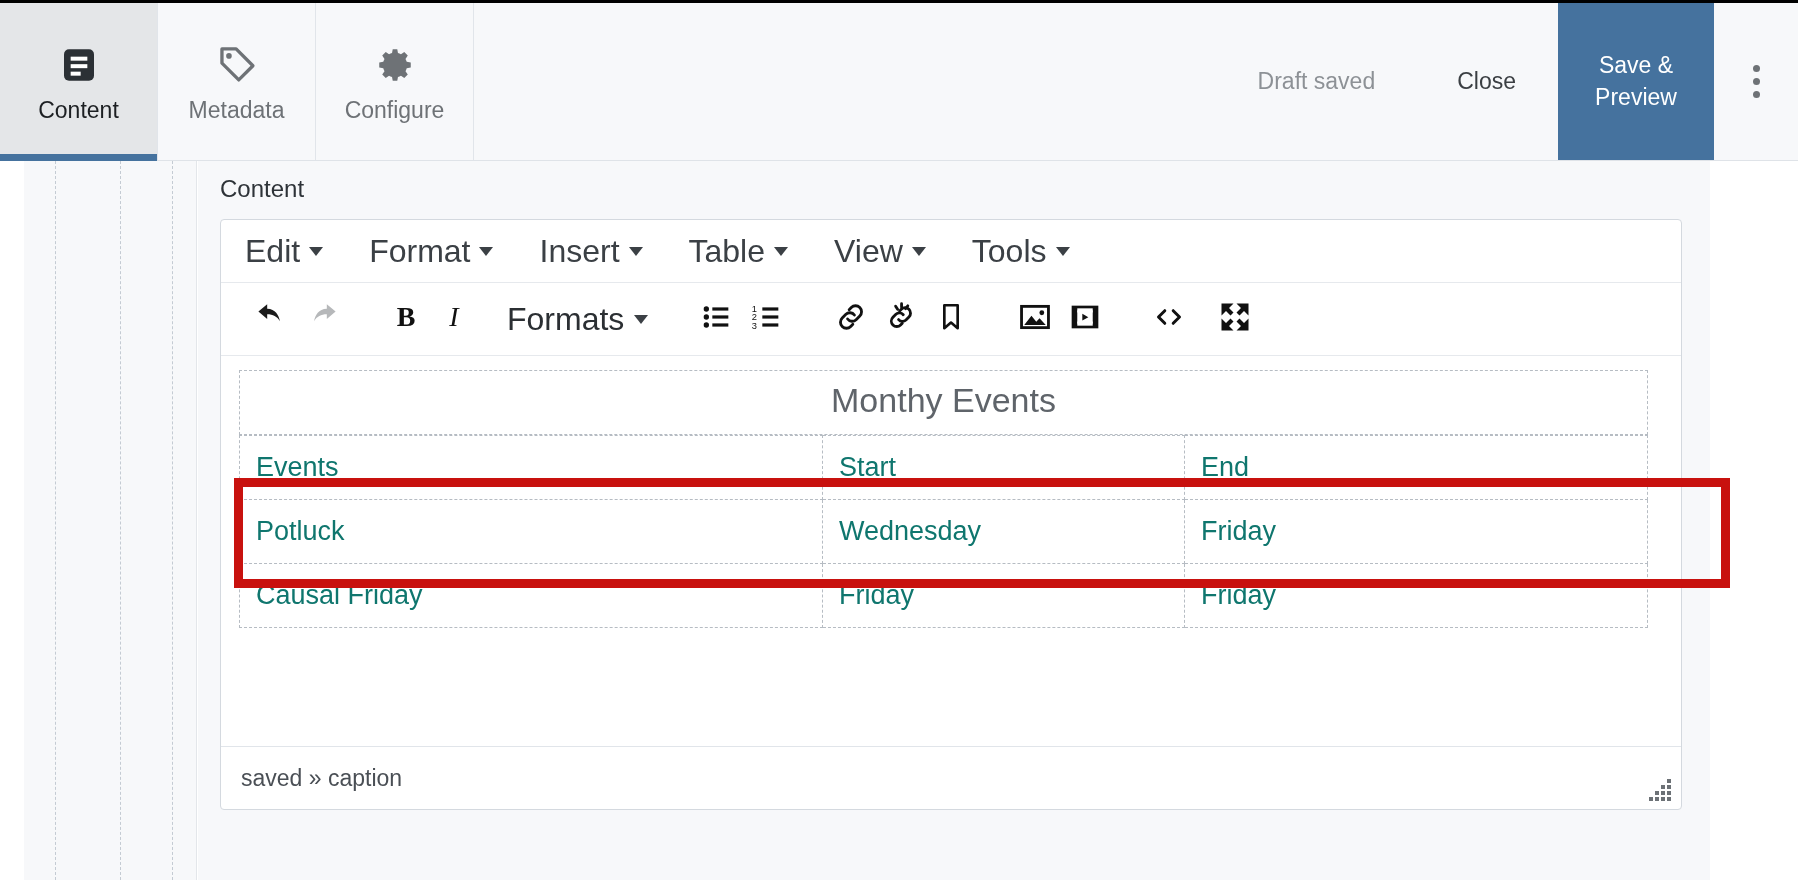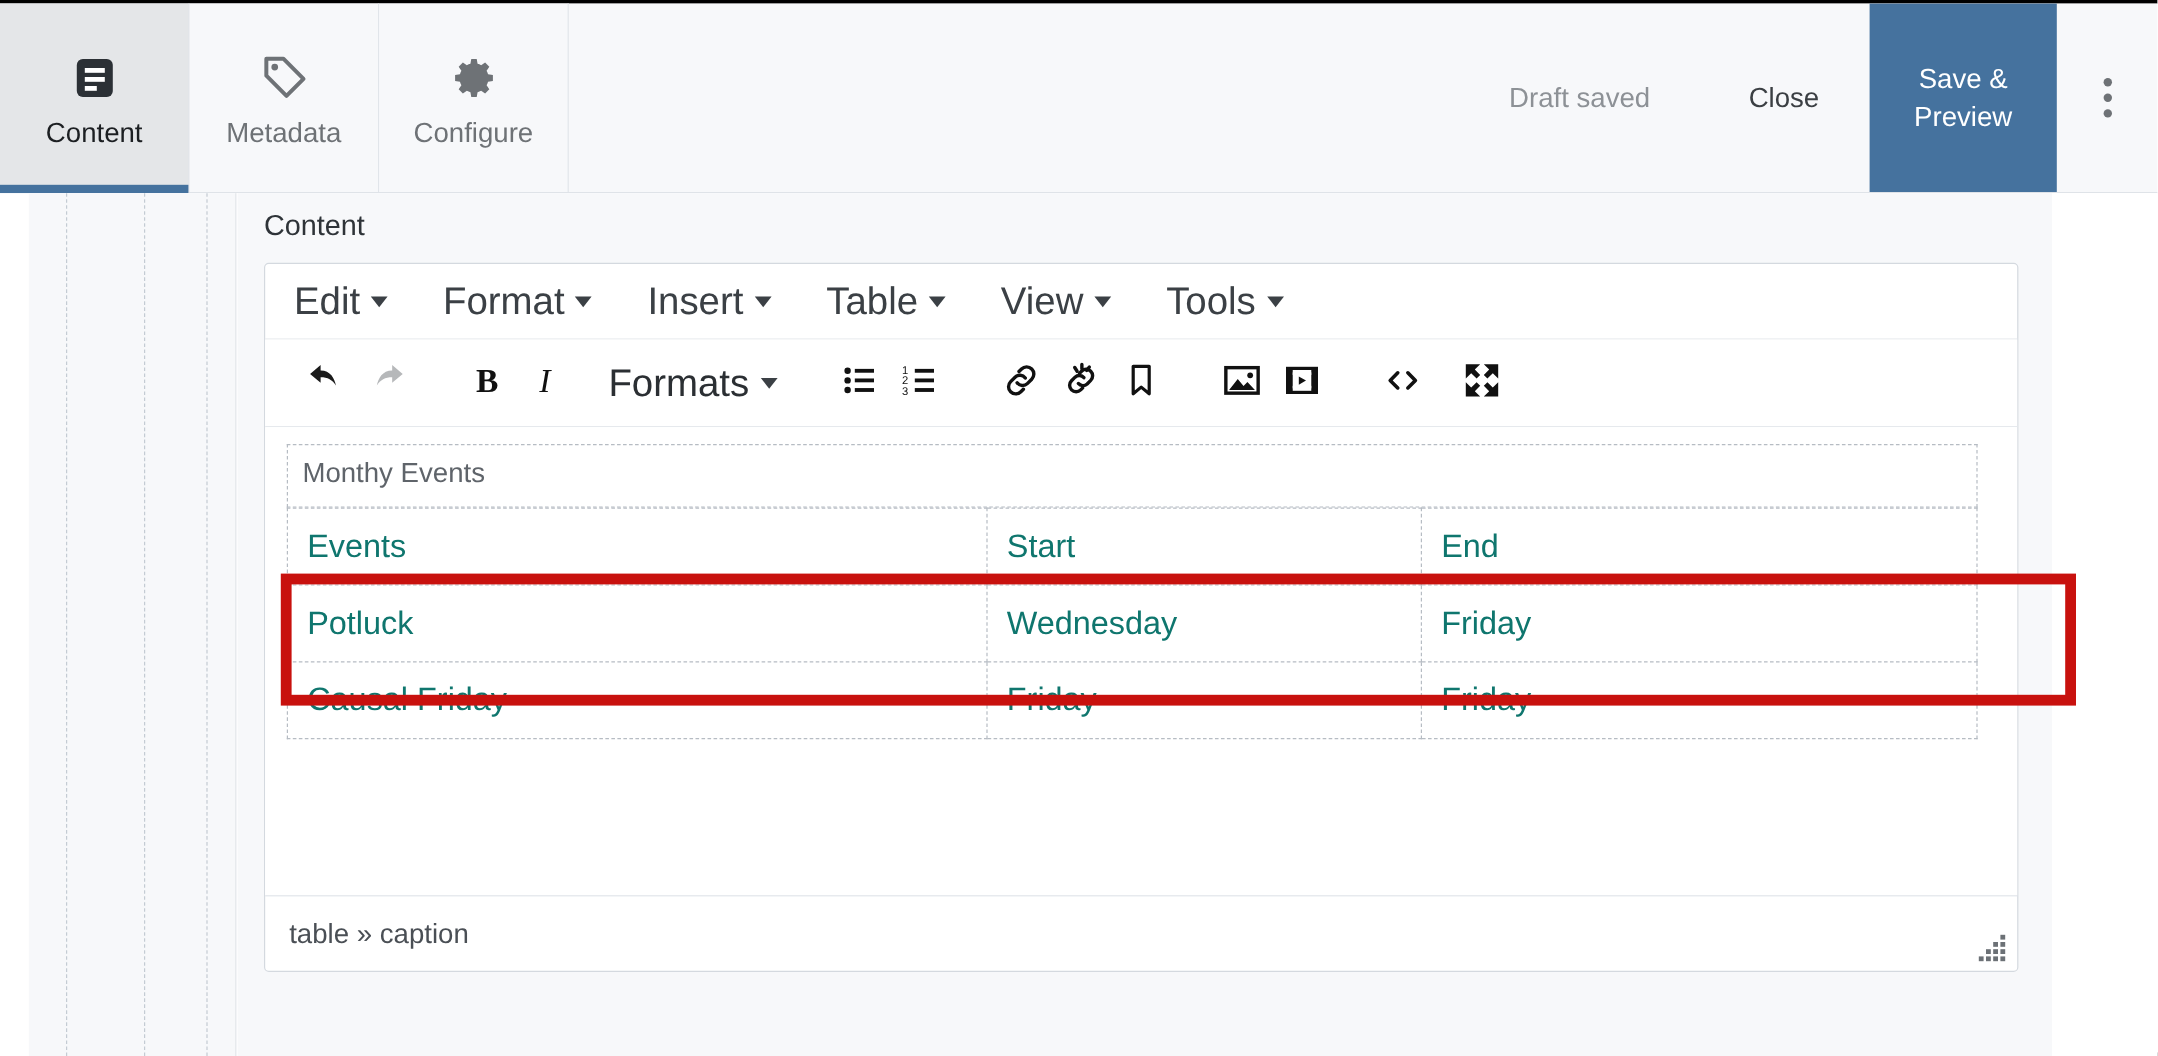--- a/index.html
+++ b/index.html
@@ -213,24 +213,24 @@
     padding: 14px 18px 0 18px;
     background: #fff;
   }
 
   .tbl {
     width: 1408px;
     border-collapse: collapse;
     table-layout: fixed;
   }
   .tbl caption {
-    text-align: left;
+    text-align: center;
     border: 1px dashed #b6bcc3;
     padding: 10px 12px 14px 12px;
-    font-size: 23px;
+    font-size: 34px;
     color: #5f646a;
   }
   .tbl td {
     border: 1px dashed #b6bcc3;
     padding: 14px 16px;
     font-size: 27px;
     color: #0f766e;
     height: 64px;
     vertical-align: middle;
   }
@@ -539,21 +539,21 @@
               <tr>
                 <td>Causal Friday</td>
                 <td>Friday</td>
                 <td>Friday</td>
               </tr>
             </tbody>
           </table>
         </div>
 
         <div class="statusbar">
-          <span>table » caption</span>
+          <span>saved » caption</span>
           <span class="resize-handle">
             <i style="right:0;  bottom:0;"></i>
             <i style="right:6px;bottom:0;"></i>
             <i style="right:12px;bottom:0;"></i>
             <i style="right:18px;bottom:0;"></i>
             <i style="right:0;  bottom:6px;"></i>
             <i style="right:6px;bottom:6px;"></i>
             <i style="right:12px;bottom:6px;"></i>
             <i style="right:0;  bottom:12px;"></i>
             <i style="right:6px;bottom:12px;"></i>

